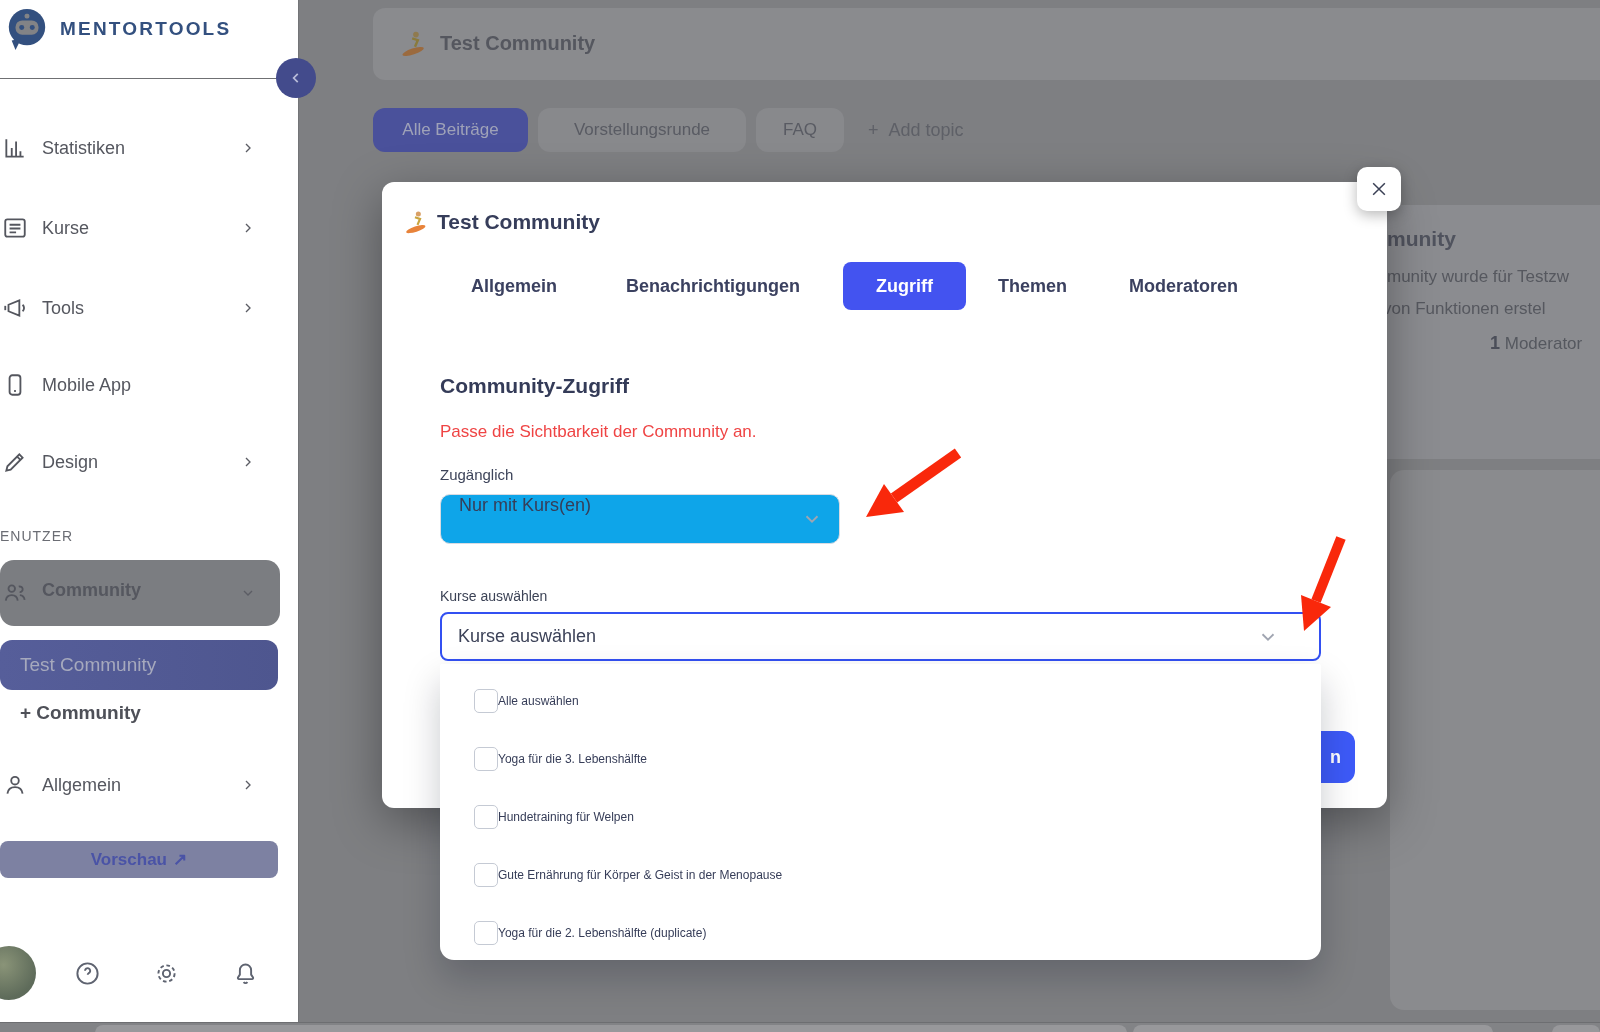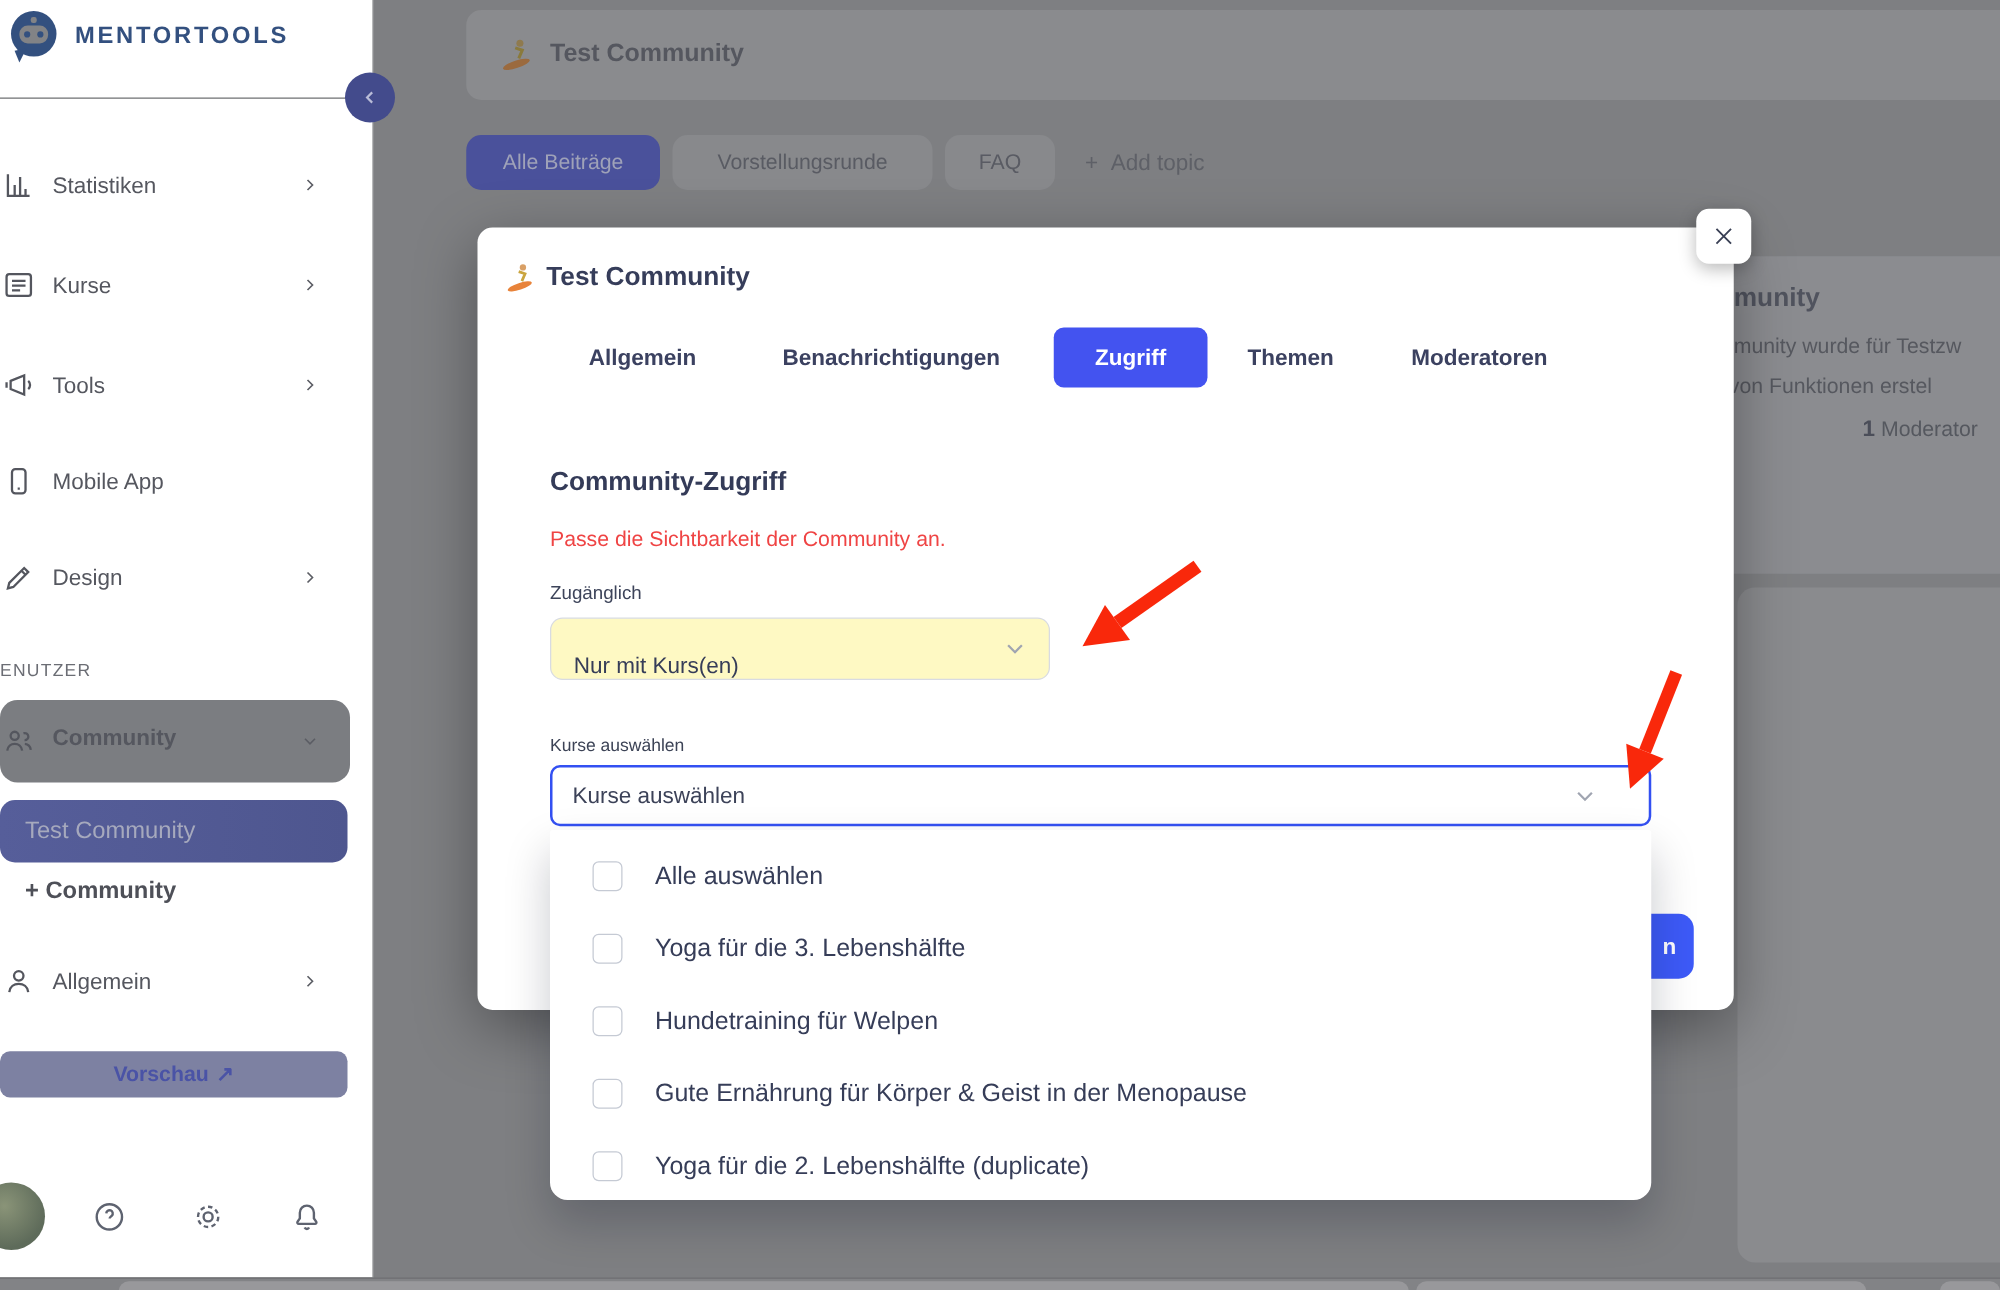--- a/index.html
+++ b/index.html
@@ -58,38 +58,38 @@
          box-shadow:0 14px 48px rgba(0,0,0,0.35);z-index:100;}
   .modal-title{position:absolute;left:55px;top:28px;font-size:21px;font-weight:700;color:#363d5a;}
   .modal-emoji{position:absolute;left:22px;top:26px;width:27px;height:27px;}
   .mtab{position:absolute;top:80px;height:48px;display:flex;align-items:center;background:none;border:none;cursor:pointer;
         font-size:18px;font-weight:600;color:#3b4160;font-family:inherit;}
   .mtab.active{background:#4353f0;color:#ffffff;border-radius:8px;justify-content:center;}
   .m-heading{position:absolute;left:58px;top:192px;font-size:21px;font-weight:700;color:#343b58;}
   .m-desc{position:absolute;left:58px;top:240px;font-size:17px;color:#ef4444;}
   .m-label1{position:absolute;left:58px;top:284px;font-size:15px;color:#3d445a;}
   .select1{position:absolute;left:58px;top:312px;width:398px;height:48px;border:1px solid #d8dbe2;border-radius:10px;
-           background:#fef9c3;cursor:pointer;display:flex;align-items:flex-end;}
+           background:#0ea5e9;cursor:pointer;display:flex;align-items:flex-start;}
   .select1 span{margin-left:18px;font-size:18px;color:#363d58;}
   .m-label2{position:absolute;left:58px;top:406px;font-size:14px;color:#3c4356;}
   .select2{position:absolute;left:58px;top:430px;width:881px;height:49px;border:2px solid #3350f2;border-radius:8px;
            box-sizing:border-box;background:#fff;cursor:pointer;display:flex;align-items:center;}
   .select2 span{margin-left:16px;font-size:18px;color:#3c4258;}
   .sel-chev{position:absolute;width:22px;height:22px;top:13px;}
   .save-btn{position:absolute;left:853px;top:549px;width:120px;height:52px;background:#3d5af8;border:none;border-radius:12px;
             color:#fff;font-size:18px;font-weight:600;display:flex;align-items:center;justify-content:flex-end;
             padding-right:14px;box-sizing:border-box;cursor:pointer;font-family:inherit;}
   .close-btn{position:absolute;left:1357px;top:167px;width:44px;height:44px;background:#ffffff;border:none;border-radius:10px;
             box-shadow:0 4px 14px rgba(0,0,0,0.28);z-index:210;cursor:pointer;display:flex;align-items:center;justify-content:center;}
 
   .dropdown-panel{position:absolute;left:440px;top:664px;width:881px;height:296px;background:#ffffff;
             border-radius:2px 2px 14px 14px;box-shadow:0 18px 36px rgba(10,14,30,0.22);z-index:220;padding-top:8px;box-sizing:border-box;}
   .opt-row{height:58px;display:flex;align-items:center;cursor:pointer;}
   .opt-check{width:22px;height:22px;border:1.5px solid #c5cad4;border-radius:5px;margin-left:34px;background:#fff;flex:none;}
-  .opt-label{margin-left:26px;font-size:20px;color:#363d58;}
+  .opt-label{font-size:12px;color:#363d58;}
 
   .arrows{position:absolute;inset:0;z-index:300;pointer-events:none;}
 </style>
 </head>
 <body>
 
 <div class="screen">
 
   <aside class="sidebar">
     <div class="logo-row">

